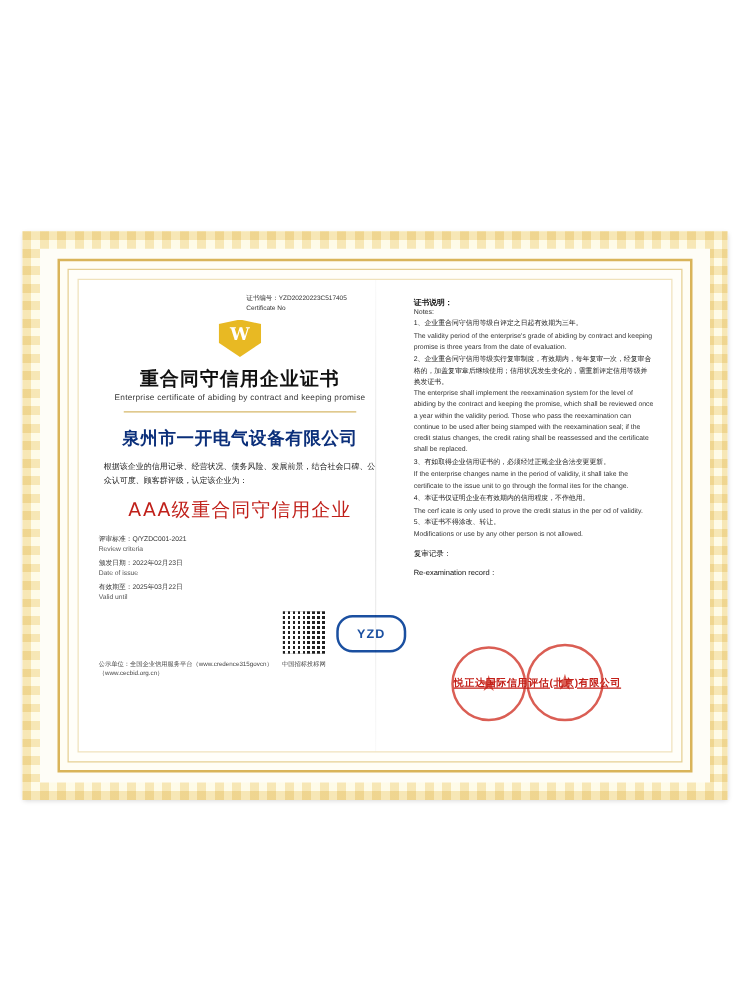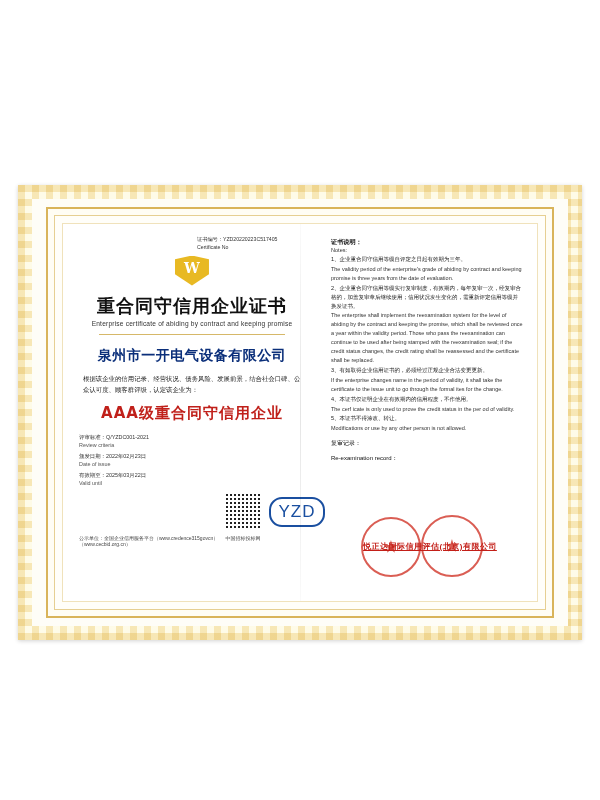--- a/index.html
+++ b/index.html
@@ -87,40 +87,40 @@
   .crest .shield{
     position:absolute;left:0;top:0;width:34px;height:30px;
     background:#e8b923;
     clip-path:polygon(50% 0%,100% 12%,100% 62%,50% 100%,0% 62%,0% 12%);
   }
   .crest .w{
     position:absolute;left:0;top:4px;width:34px;text-align:center;
     font-size:14px;font-weight:bold;color:#fff;font-family:"DejaVu Serif",serif;
   }
   .title-cn{
-    font-size:18px;font-weight:bold;color:#111;letter-spacing:1px;
+    font-size:15px;font-weight:bold;color:#111;letter-spacing:1px;
     font-family:"DejaVu Sans", sans-serif;margin-top:2px;
   }
   .title-en{
     font-size:6.6px;color:#333;margin-top:2px;letter-spacing:.2px;
   }
   .rule{
     width:82%;height:1px;background:#d6b869;margin:7px auto 9px;
   }
   .company{
     font-size:14px;font-weight:bold;color:#0b2f7a;letter-spacing:.5px;
     font-family:"DejaVu Sans", sans-serif;
     margin-top:12px;
   }
   .body-cn{
     font-size:6.4px;line-height:1.75;color:#222;text-align:left;
     margin:8px 4px 0 4px;
   }
   .grade{
-    margin-top:9px;font-size:15px;font-weight:bold;color:#c0201a;
+    margin-top:9px;font-size:15px;font-weight:normal;color:#c0201a;
     letter-spacing:1px;font-family:"DejaVu Sans", sans-serif;
   }
   .meta{
     margin-top:10px;text-align:left;font-size:5.4px;line-height:1.55;color:#333;
     width:130px;
   }
   .meta .en{color:#555;}
   .meta-row{margin-bottom:2px;}
 
   .leftbottom{position:relative;height:62px;}
@@ -128,21 +128,21 @@
     position:absolute;left:146px;top:4px;width:34px;height:34px;
     background:
       repeating-linear-gradient(90deg,#111 0 2px,#fff 2px 4px),
       repeating-linear-gradient(0deg,#111 0 2px,#fff 2px 4px);
     background-blend-mode:screen;
     border:1px solid #fff;
   }
   .yzd{
     position:absolute;left:190px;top:8px;width:52px;height:26px;
     border:2px solid #1a4fa0;border-radius:13px;
-    color:#1a4fa0;font-weight:normal;font-size:17px;
+    color:#1a4fa0;font-weight:bold;font-size:10px;
     display:flex;align-items:center;justify-content:center;
     letter-spacing:1px;background:#fff;
   }
   .footline{
     position:absolute;left:0;bottom:4px;width:100%;
     font-size:5px;color:#444;text-align:left;
   }
 
   
   .notes-title{font-size:6.2px;color:#111;font-weight:bold;}

